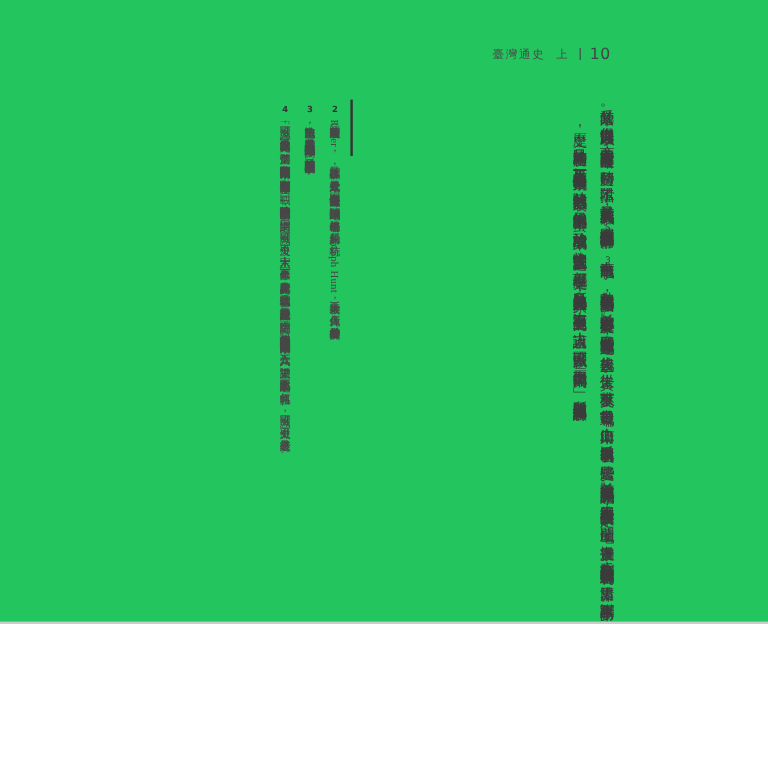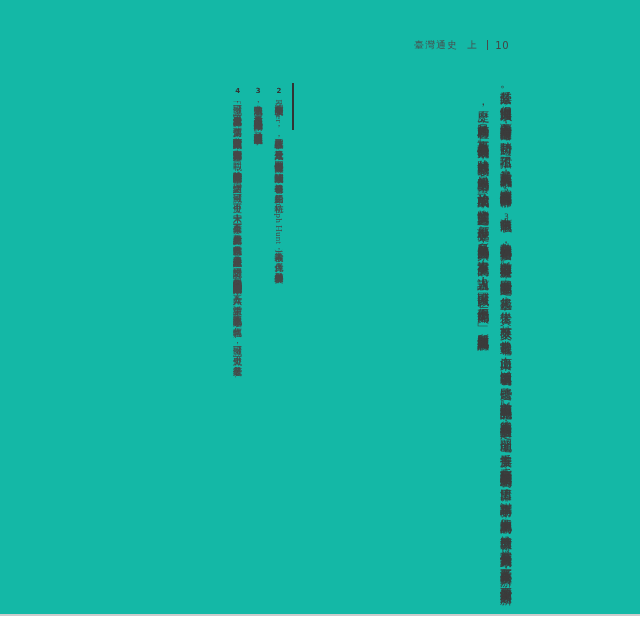--- a/index.html
+++ b/index.html
@@ -1,28 +1,28 @@
 <!DOCTYPE html>
 <html><head>
 <meta charset="utf-8">
 <style>
   html,body{margin:0;padding:0;background:#ffffff;}
   .page{
-    position:relative;width:640px;height:616px;background:#14b8a6;overflow:hidden;
+    position:relative;width:640px;height:520px;background:#22c55e;overflow:hidden;
     font-family:"Liberation Serif","DejaVu Serif",serif;color:#3c3c3c;
   }
   
   .header{
     position:absolute;top:38px;right:131px;height:14px;
     display:flex;align-items:center;
     font-size:9.5px;color:#4a4a4a;letter-spacing:1.5px;white-space:nowrap;
   }
   .header .vol{margin-left:9px;}
   .header .bar{display:inline-block;width:1px;height:10px;background:#4a4a4a;margin:0 7px 0 9px;}
-  .header .pnum{font-size:10px;letter-spacing:0.5px;font-family:"DejaVu Sans",sans-serif;color:#444;}
+  .header .pnum{font-size:13px;letter-spacing:0.5px;font-family:"DejaVu Sans",sans-serif;color:#444;}
   
   .main-text{
     position:absolute;top:82px;right:123px;height:556px;width:222px;
     writing-mode:vertical-rl;text-orientation:mixed;
     font-size:12px;line-height:21.8px;letter-spacing:0.5px;color:#3c3c3c;
     text-align:justify;
   }
   .para{margin:0;}
   .para:nth-child(2){text-indent:1.6em;}
   .note-ref{

